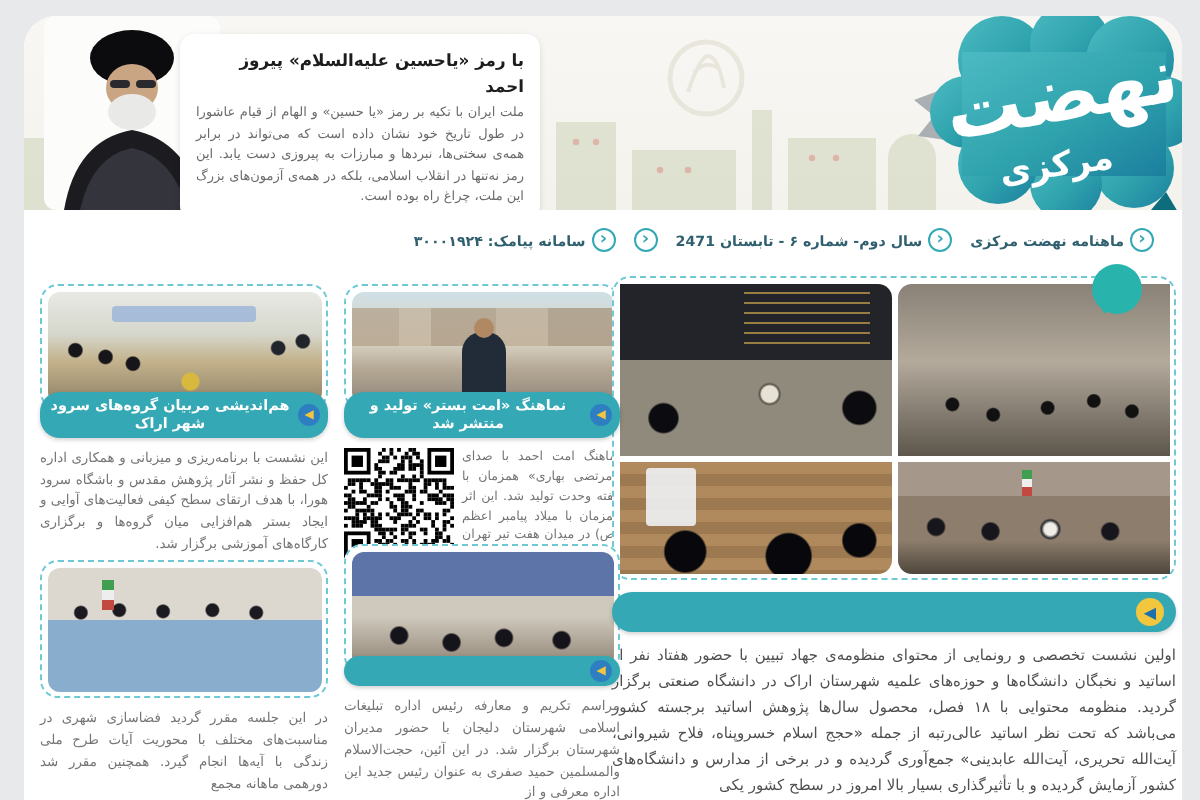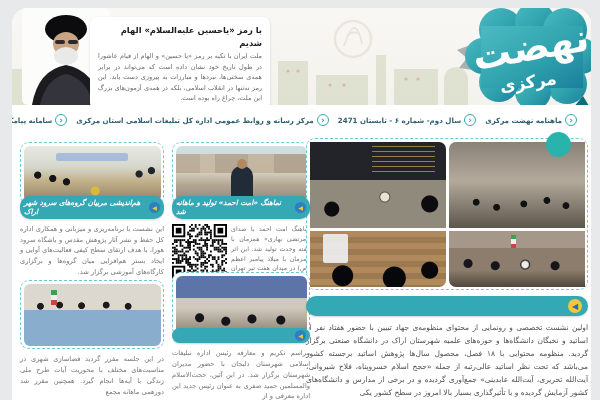--- a/index.html
+++ b/index.html
@@ -16,21 +16,21 @@
   .quote .bdy{font-size:6.5px;color:#6b6b6b;line-height:1.62;text-align:justify;}
   .masthead{position:absolute;right:-4px;top:-4px;width:152px;height:108px;}
   
   .infobar{position:absolute;left:0;top:97px;width:579px;height:30px;background:#fff;display:flex;align-items:center;gap:9px;padding:0 14px;box-sizing:border-box;direction:rtl;}
   .info-item{display:flex;align-items:center;gap:3px;white-space:nowrap;}
   .info-item .ring{width:10px;height:10px;border-radius:50%;border:1px solid #35a8b5;color:#35a8b5;font-size:9px;line-height:9px;display:flex;align-items:center;justify-content:center;font-weight:bold;flex:0 0 auto;}
   .info-item .lbl{font-size:7.1px;font-weight:bold;color:#30606f;}
   
   .pill{display:flex;align-items:center;gap:3px;background:#35a8b5;color:#fff;border-radius:10px;padding:2px 4px;font-weight:bold;box-sizing:border-box;width:100%;position:relative;z-index:3;box-shadow:0 1px 2px rgba(0,0,0,.18);}
   .pill .dot{flex:0 0 auto;width:11px;height:11px;border-radius:50%;background:#2d7fc1;color:#f2c63d;font-size:6px;display:flex;align-items:center;justify-content:center;}
-  .pill .txt{flex:1;text-align:left;font-size:7.2px;line-height:1.3;font-style:italic;}
+  .pill .txt{flex:1;text-align:center;font-size:7.2px;line-height:1.3;}
   .pill.big{border-radius:12px;padding:3px 6px;}
   .pill.big .dot{width:14px;height:14px;background:#f2c63d;color:#1d6fae;font-size:8px;}
   .pill.big .txt{font-size:9.4px;}
   
   .ncard{position:absolute;direction:rtl;}
   .frame{border:1.5px dashed #6fc9d4;border-radius:9px;padding:2.5px;background:#fff;}
   .photo{border-radius:6px;position:relative;overflow:hidden;}
   .ncard .body{margin-top:5px;font-size:6.7px;line-height:1.62;color:#757575;text-align:justify;}
   .ncard .pill{margin-top:-9px;}
   .brow{display:flex;gap:4px;margin-top:5px;align-items:flex-start;}
@@ -148,21 +148,21 @@
       <path d="M12 97 Q18 62 46 57 Q74 62 82 97 Z" fill="#1b1b20"></path>
       <path d="M20 97 Q26 70 46 66 Q66 70 74 97 Z" fill="#34343c"></path>
       <ellipse cx="46" cy="21" rx="21" ry="14" fill="#0c0c0e"></ellipse>
       <ellipse cx="46" cy="36" rx="13" ry="12" fill="#c9a583"></ellipse>
       <ellipse cx="46" cy="48" rx="12" ry="9" fill="#e9e9e7"></ellipse>
       <rect x="35" y="32" width="10" height="4" rx="2" fill="#2a2a2e"></rect>
       <rect x="48" y="32" width="10" height="4" rx="2" fill="#2a2a2e"></rect>
     </svg>
 
     <div class="quote">
-      <div class="ttl">با رمز «یاحسین علیه‌السلام» الهام شدیم</div>
+      <div class="ttl">با رمز «یاحسین علیه‌السلام» پیروز احمد</div>
       <div class="bdy">ملت ایران با تکیه بر رمز «یا حسین» و الهام از قیام عاشورا در طول تاریخ خود نشان داده است که می‌تواند در برابر همه‌ی سختی‌ها، نبردها و مبارزات به پیروزی دست یابد. این رمز نه‌تنها در انقلاب اسلامی، بلکه در همه‌ی آزمون‌های بزرگ این ملت، چراغ راه بوده است.</div>
     </div>
 
     <svg class="masthead" viewBox="0 0 152 108">
       <defs>
         <linearGradient id="lg" x1="0" y1="0" x2="1" y2="1">
           <stop offset="0" stop-color="#4cbac2"></stop>
           <stop offset=".55" stop-color="#2fa3ad"></stop>
           <stop offset="1" stop-color="#1b7f9e"></stop>
         </linearGradient>
@@ -189,21 +189,20 @@
     <span class="info-item">
       <span class="ring">‹</span>
       <span class="lbl">ماهنامه نهضت مرکزی</span>
     </span>
     <span class="info-item">
       <span class="ring">‹</span>
       <span class="lbl">سال دوم- شماره ۶ - تابستان 2471</span>
     </span>
     <span class="info-item">
       <span class="ring">‹</span>
-      <span class="lbl">مرکز رسانه و روابط عمومی اداره کل تبلیغات اسلامی استان مرکزی</span>
     </span>
     <span class="info-item">
       <span class="ring">‹</span>
       <span class="lbl">سامانه پیامک: ۳۰۰۰۱۹۲۴</span>
     </span>
 
   </div>
 
   <div class="ncard" style="left:8px;top:134px;width:144px;">
     <div class="frame">
@@ -220,21 +219,21 @@
 
   <div class="ncard" style="left:160px;top:134px;width:138px;">
     <div class="frame">
       <div class="photo photo-b" style="height:56px;">
           <i class="blocks"></i>
           <i class="figure"></i>
         </div>
     </div>
     <div class="pill">
       <span class="dot">◀</span>
-      <span class="txt">نماهنگ «امت احمد» تولید و ماهانه شد</span>
+      <span class="txt">نماهنگ «امت بستر» تولید و منتشر شد</span>
     </div>
     <div class="brow">
       <p class="body">نماهنگ امت احمد با صدای «مرتضی بهاری» همزمان با هفته وحدت تولید شد. این اثر همزمان با میلاد پیامبر اعظم (ص) در میدان هفت تیر تهران رونمایی و اجرا شد.</p>
       <svg class="qr" viewBox="0 0 29 29">
         <rect x="0" y="0" width="29" height="29" fill="#fff"></rect>
         <g fill="#000">
           <rect x="0" y="0" width="7" height="7"></rect>
             <rect x="22" y="0" width="7" height="7"></rect>
             <rect x="0" y="22" width="7" height="7"></rect>
         </g>

